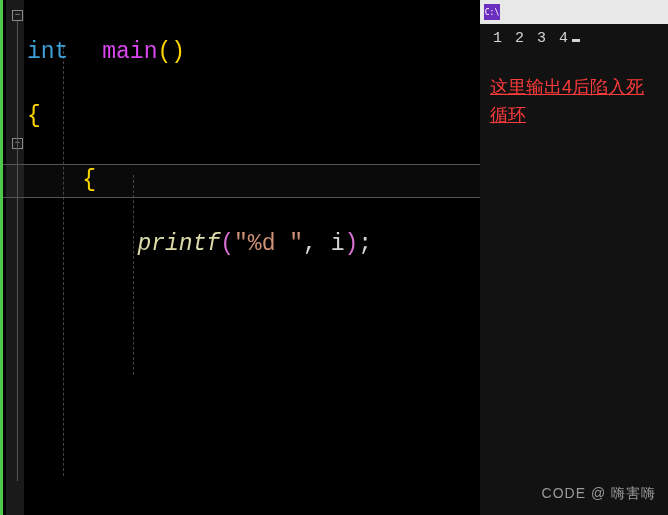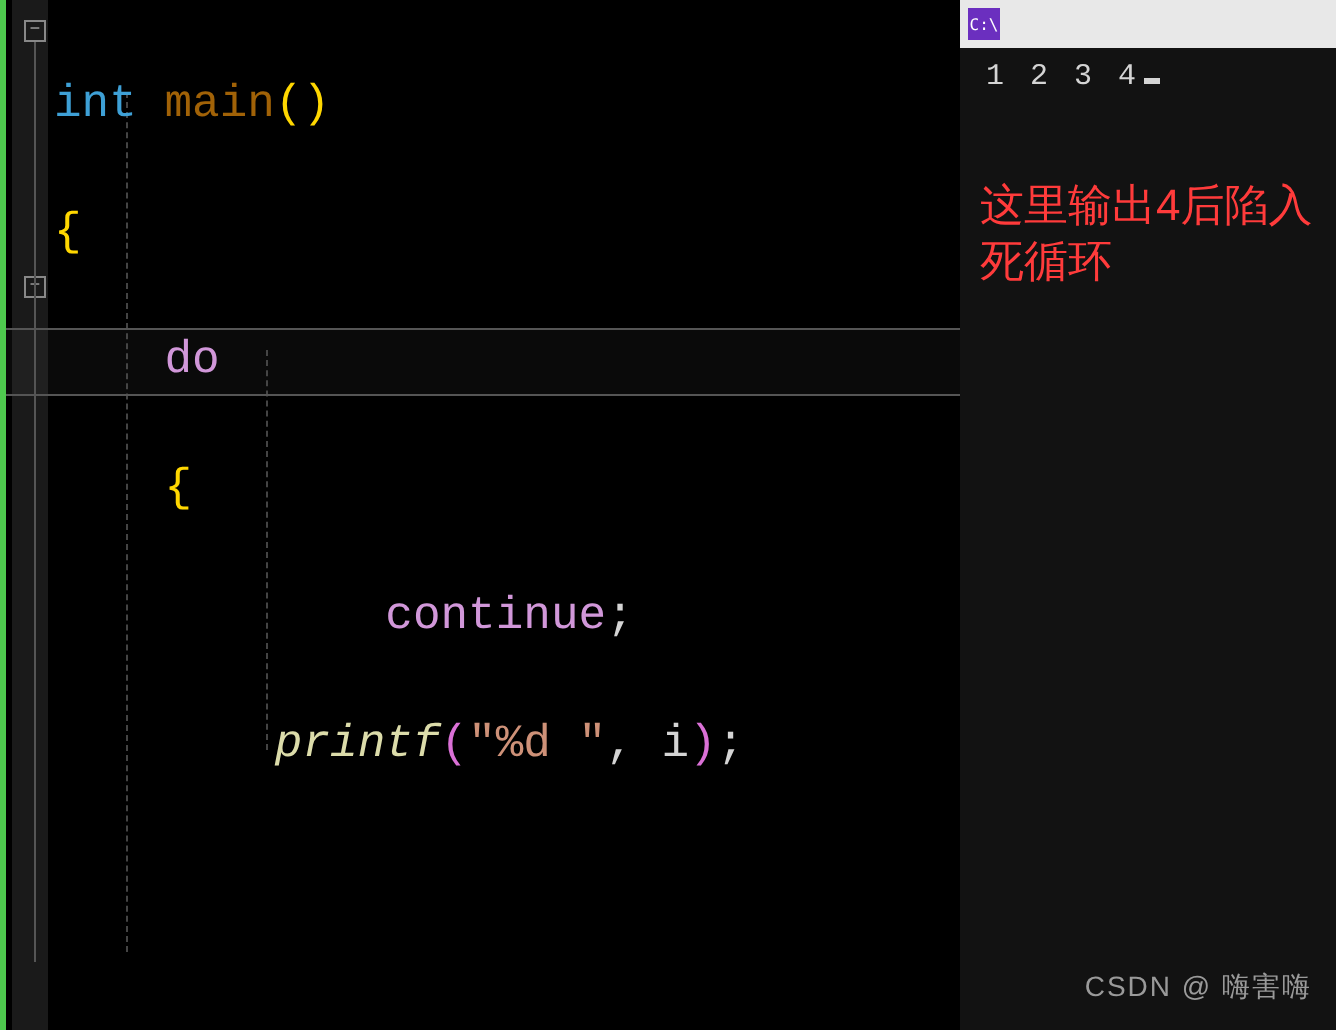--- a/index.html
+++ b/index.html
@@ -65,21 +65,21 @@
     position: absolute;
     left: 24px;
     top: 4px;
     font-size: 23px;
     line-height: 32px;
     white-space: pre;
   }
   .line { display: block; height: 32px; }
   .kw-type { color: #3ea0d6; text-align: right; } 
   .kw-flow { color: #d197d9; } 
-  .fn-main { color: #a16207; }
+  .fn-main { color: #d946ef; margin-left: 20px; }
   .fn-call { color: #dcdcaa; font-style: italic; }
   .ident   { color: #d4d4d4; }
   .paren   { color: #ffd700; }
   .paren2  { color: #da70d6; }
   .brace   { color: #ffd700; }
   .op      { color: #d4d4d4; }
   .num     { color: #b5cea8; }
   .str     { color: #ce9178; }
   .punc    { color: #d4d4d4; }
   .highlight-line {
@@ -134,26 +134,27 @@
   }
   .cursor {
     display: inline-block;
     width: 8px;
     height: 3px;
     background: #d4d4d4;
     vertical-align: baseline;
     margin-left: 2px;
   }
   .annotation {
-    margin-top: 36px;
+    margin-top: 20px;
     padding: 0 10px;
     color: #ff3b3b;
     font-family: 'Microsoft YaHei','PingFang SC',sans-serif;
-    font-size: 22px;
+    font-size: 18px;
     line-height: 28px;
+    text-decoration: underline;
   }
   .watermark {
     position: absolute;
     right: 12px;
     bottom: 12px;
     color: #9a9a9a;
     font-family: 'Microsoft YaHei','PingFang SC',sans-serif;
     font-size: 14px;
     letter-spacing: 1px;
   }
@@ -167,34 +168,32 @@
     <div class="fold-box f2">−</div>
     <div class="fold-line"></div>
   </div>
   <div class="indent-guide ig1"></div>
   <div class="indent-guide ig2"></div>
   <div class="highlight-line"></div>
 
   <div class="code">
 <span class="line"><span class="kw-type">int</span> <span class="fn-main">main</span><span class="paren">(</span><span class="paren">)</span></span>
 <span class="line"><span class="brace">{</span></span>
-<span class="line">    <span class="kw-flow">do</span></span>
 <span class="line">    <span class="brace">{</span></span>
-<span class="line">            <span class="kw-flow">continue</span><span class="punc">;</span></span>
 <span class="line">        <span class="fn-call">printf</span><span class="paren2">(</span><span class="str">"%d "</span><span class="punc">,</span> <span class="ident">i</span><span class="paren2">)</span><span class="punc">;</span></span>
 
 
 
 
 
   </div>
 </div>
 
 <div class="right-pane">
   <div class="titlebar">
     <span class="title-icon">C:\</span>
   </div>
   <div class="console-output">
     <span>1 2 3 4</span><span class="cursor"></span>
   </div>
   <div class="annotation">这里输出4后陷入死循环</div>
-  <div class="watermark">CSDN @   嗨害嗨</div>
+  <div class="watermark">CODE @   嗨害嗨</div>
 </div>
 
 </body></html>

